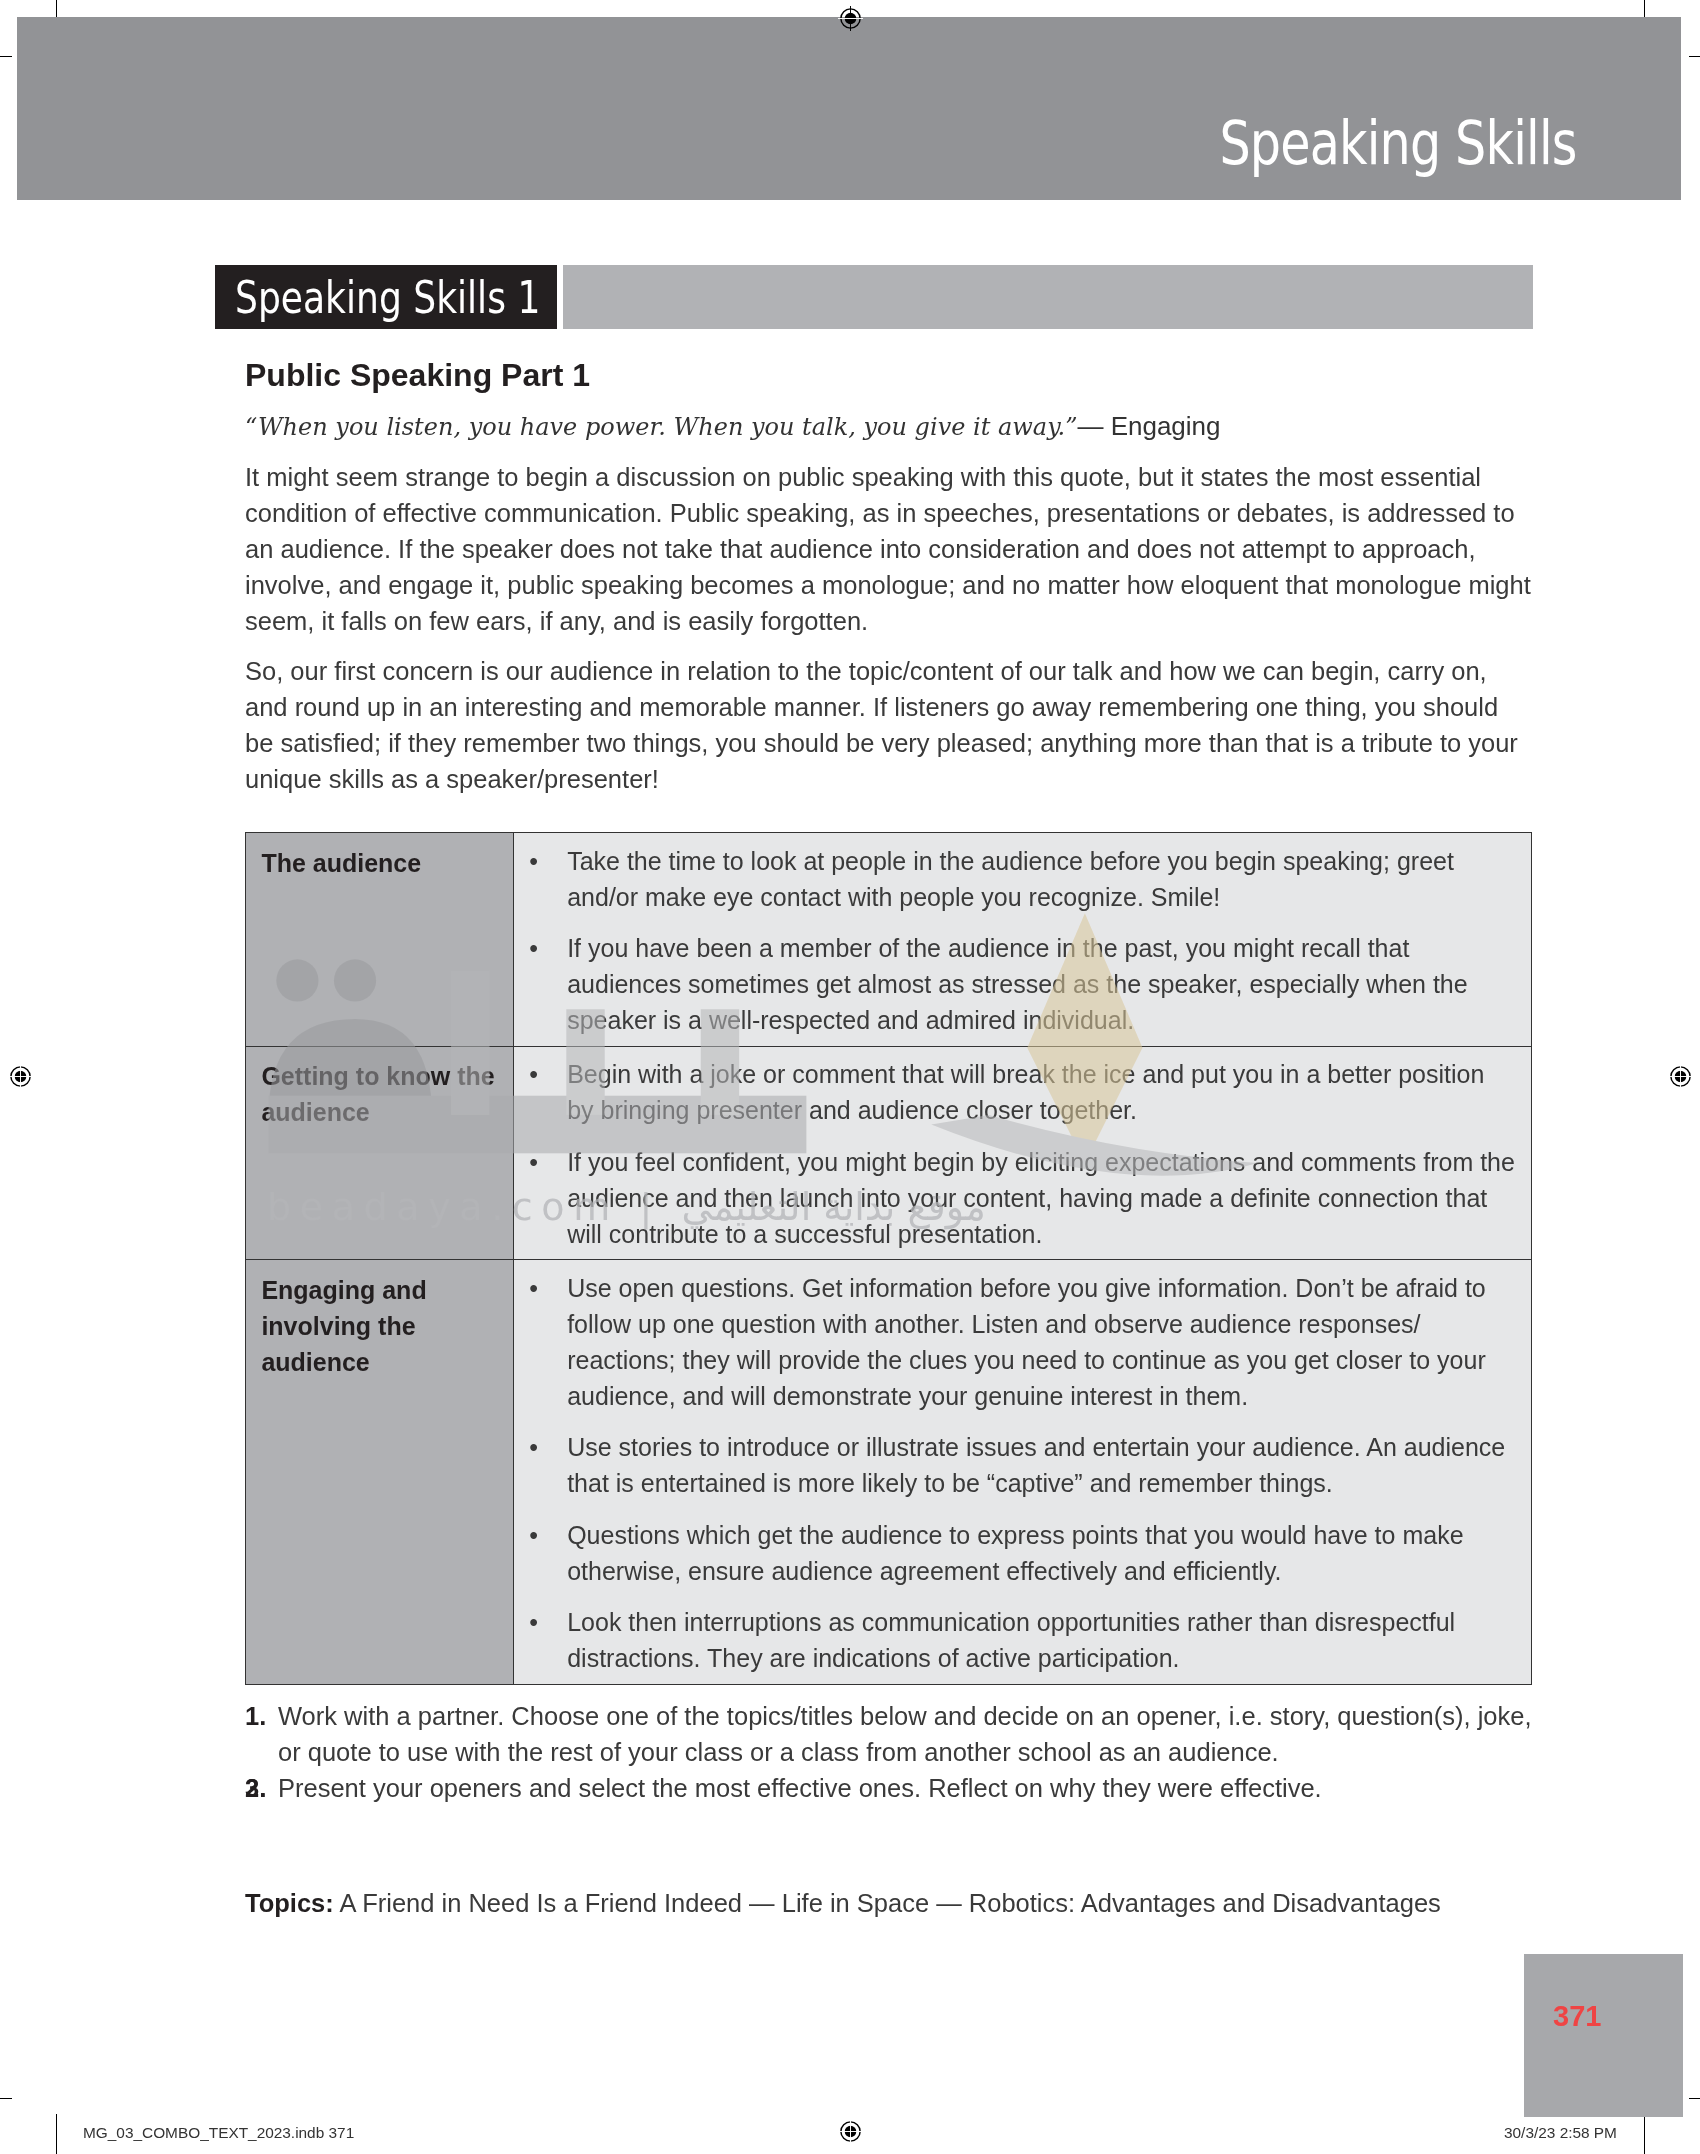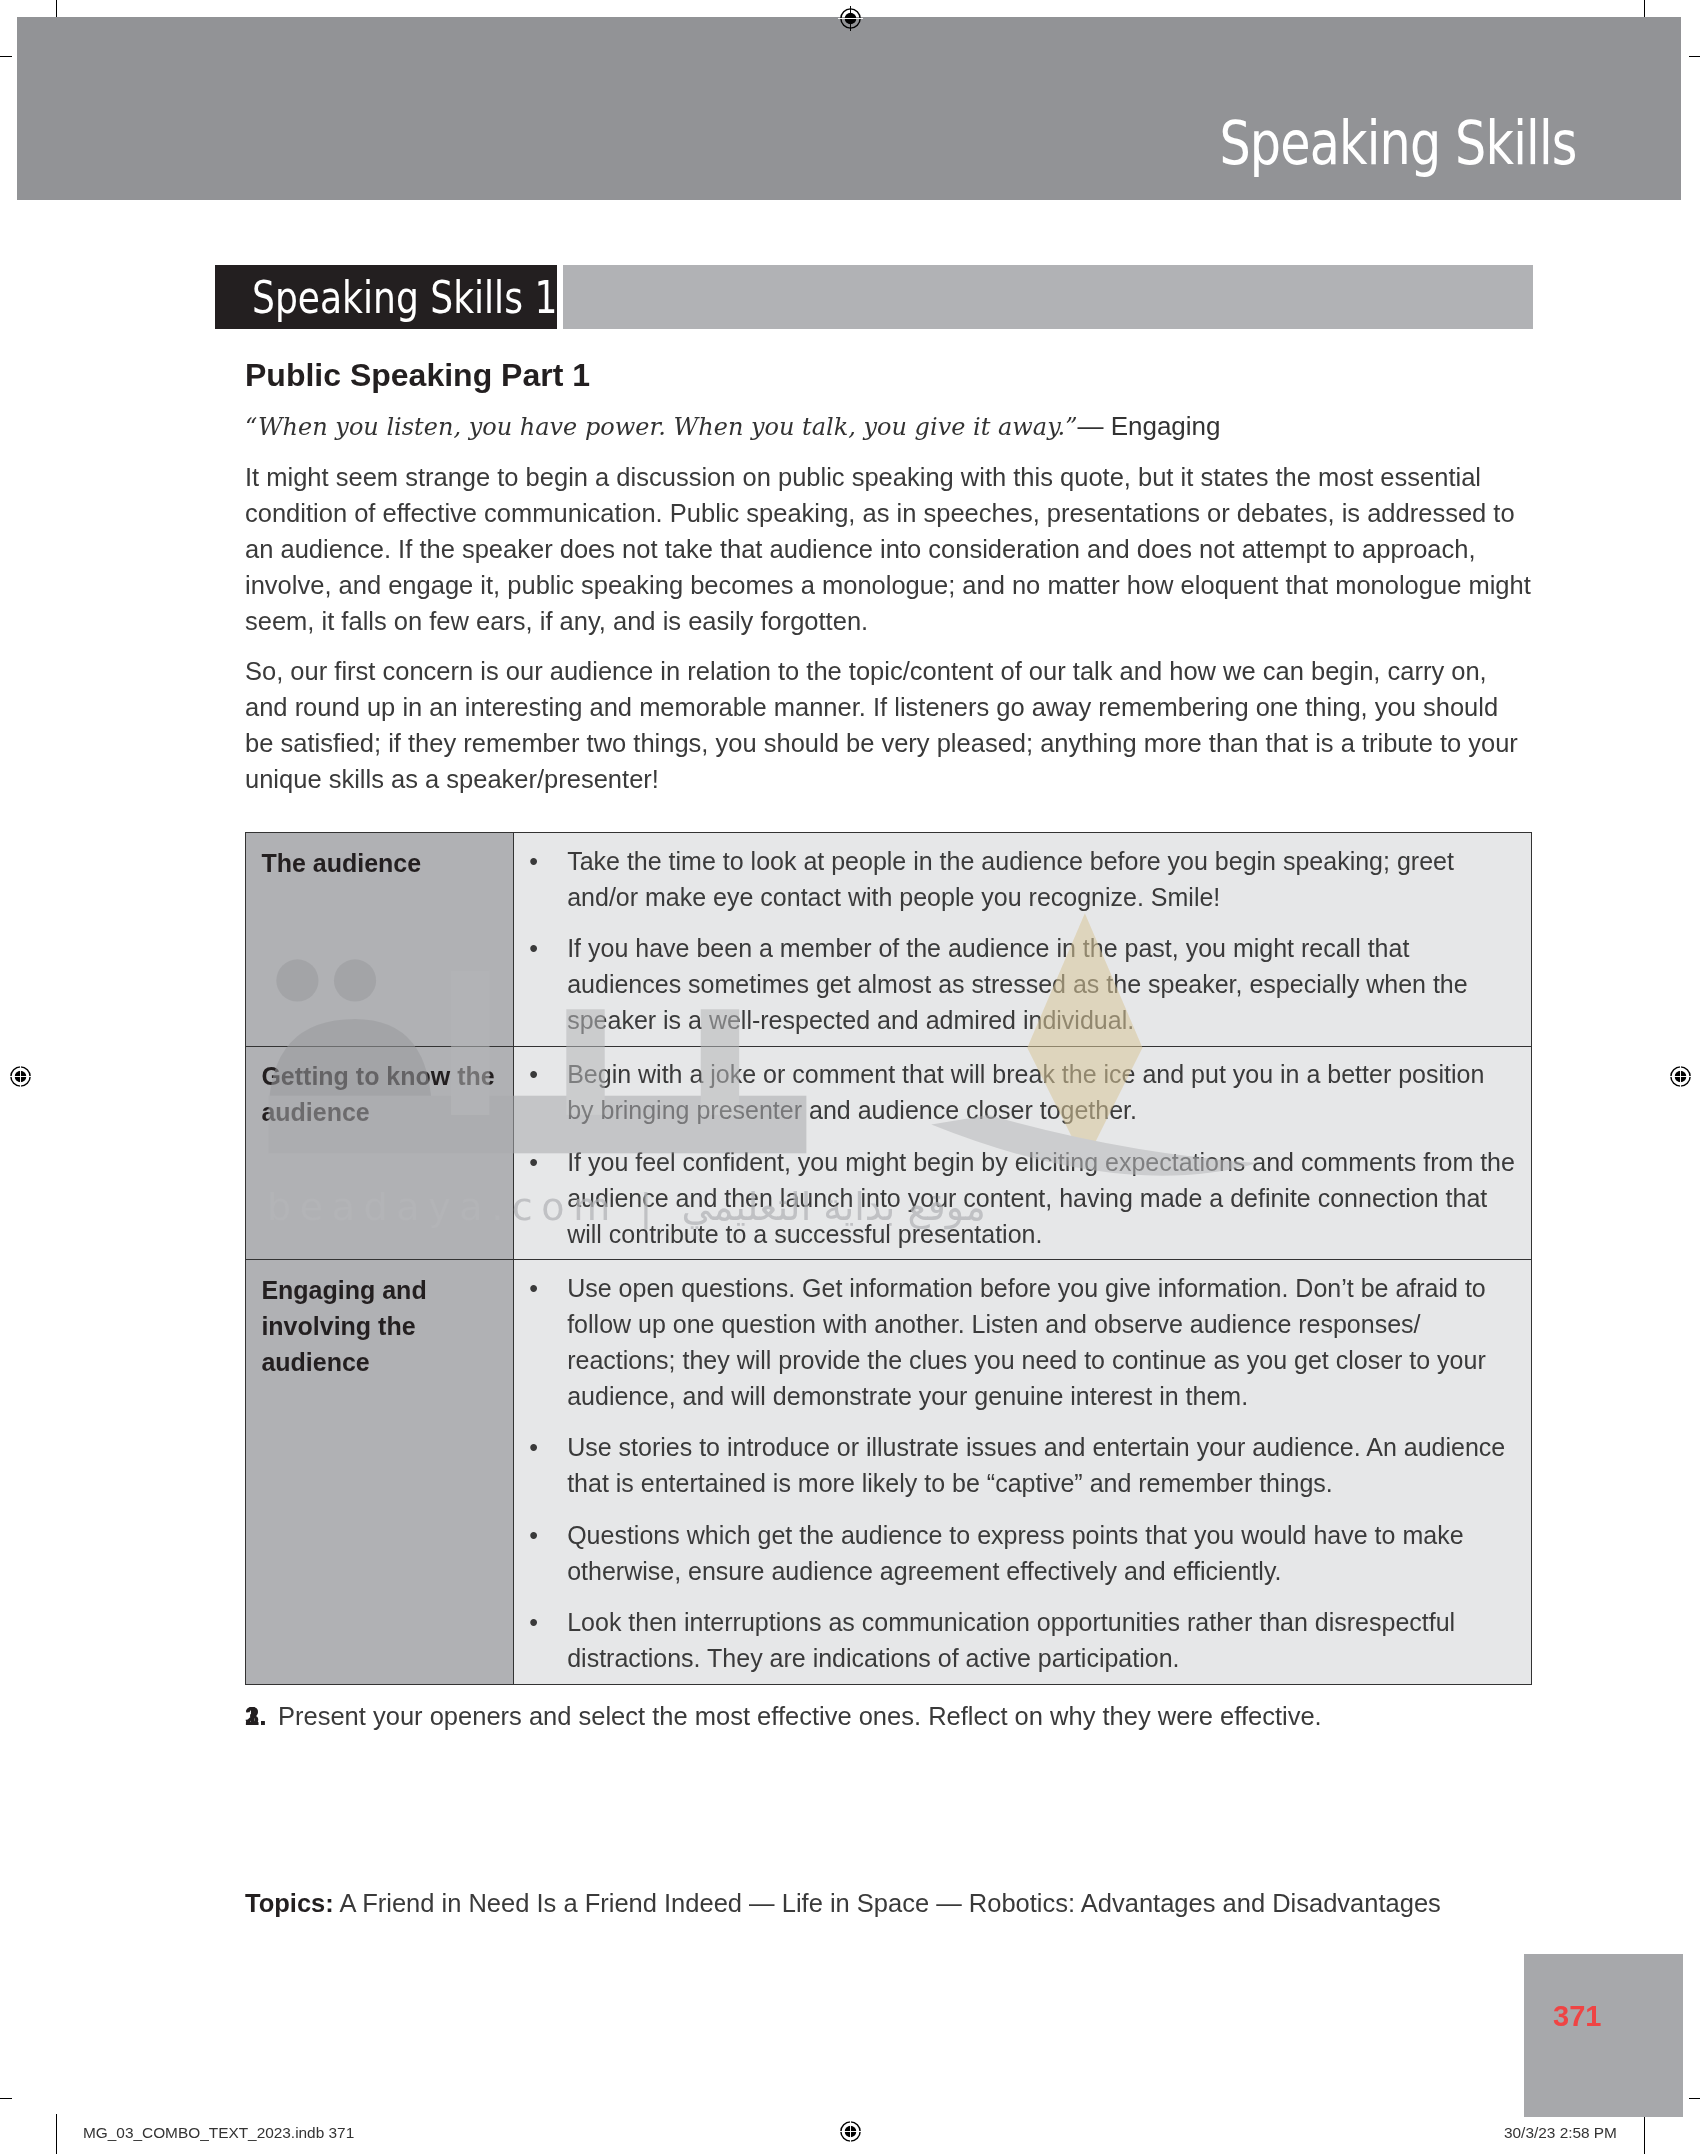--- a/index.html
+++ b/index.html
@@ -13,21 +13,21 @@
     position:absolute; left:17.3px; top:17.3px; width:1664px; height:183px; background:#929396;
   }
   .header-title {
     position:absolute; right:123px; top:108px; font-size:60px; color:#ffffff;
     font-family:"DejaVu Sans", sans-serif; font-weight:normal; letter-spacing:-1px;
     transform:scaleX(0.82); transform-origin:right center;
   }
   .section-label {
     position:absolute; left:215px; top:265px; width:342px; height:64px; background:#231f20;
     color:#fff; font-family:"DejaVu Sans", sans-serif; font-size:44px;
-    display:flex; align-items:center; padding-left:37px; box-sizing:border-box;
+    display:flex; align-items:center; padding-left:20px; box-sizing:border-box;
   }
   .section-label span { display:inline-block; transform:scaleX(0.82); transform-origin:left center; white-space:nowrap; }
   .section-bar {
     position:absolute; left:563px; top:265px; width:970px; height:64px; background:#b1b2b5;
   }
   h1.title {
     position:absolute; left:245px; top:357px; margin:0; font-size:32px; font-weight:bold; color:#231f20;
   }
   .quote {
     position:absolute; left:245px; top:411px; font-size:26px; color:#333;
@@ -159,21 +159,21 @@
   <rect x="10" y="190" width="560" height="60" fill="#a9aaad"></rect>
   <rect x="200" y="60" width="40" height="150" fill="#b5b6b8"></rect>
   <rect x="320" y="100" width="40" height="110" fill="#b5b6b8"></rect>
   <rect x="460" y="100" width="40" height="110" fill="#b5b6b8"></rect>
   <path d="M860 0 L800 140 L860 260 L920 140 Z" fill="#d9c79a"></path>
   <path d="M700 220 Q900 300 1040 260 Q900 250 760 210 Z" fill="#b8b9bb"></path>
 </svg>
 <div class="watermark" style="left:267px;top:1185px;font-size:38px;letter-spacing:8.6px;color:#b4b5b8;opacity:0.75;white-space:nowrap;font-family:'DejaVu Sans',sans-serif;">beadaya.com | موقع بداية التعليمي</div>
 
 <ol class="tasks">
-  <li><span class="num">1.</span></li>
+  <li><span class="num">1.</span><span>Work with a partner. Choose one of the topics/titles below and decide on an opener, i.e. story, question(s), joke, or quote to use with the rest of your class or a class from another school as an audience.</span></li>
   <li><span class="num">2.</span></li>
   <li><span class="num">3.</span><span>Present your openers and select the most effective ones. Reflect on why they were effective.</span></li>
 </ol>
 
 <div class="topics">
   <b>Topics:</b><span> A Friend in Need Is a Friend Indeed — Life in Space — Robotics: Advantages and Disadvantages</span>
 </div>
 
 <div class="page-tab"></div>
 <div class="page-num">371</div>

